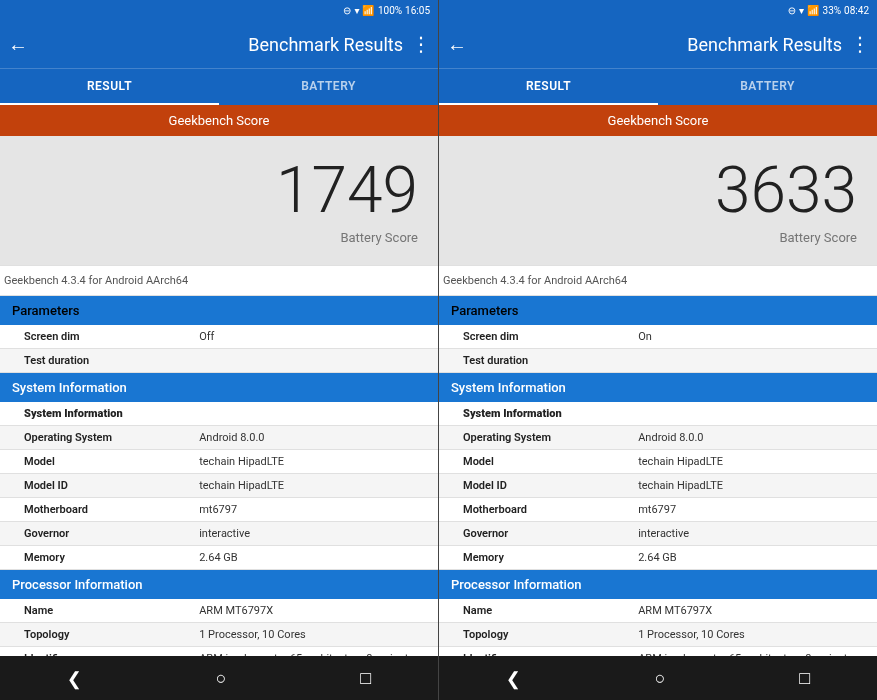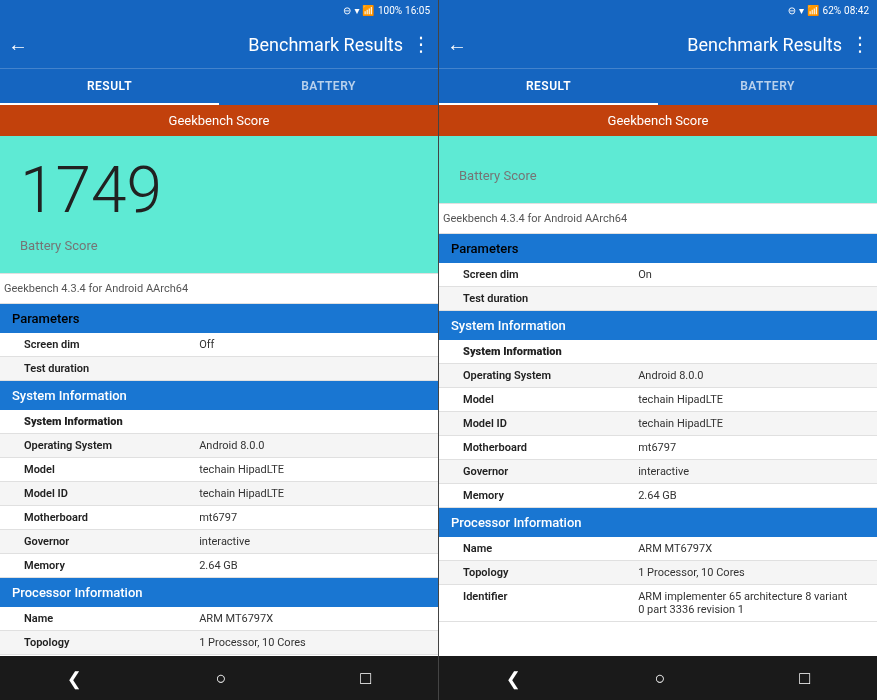--- a/index.html
+++ b/index.html
@@ -100,36 +100,36 @@
       color: #fff;
       padding: 8px 12px;
       font-size: 13px;
       font-weight: 400;
       text-align: center;
     }
 
     
     .score-area {
       padding: 20px;
-      text-align: left;
-      background: #5eead4;
+      text-align: right;
+      background: #e5e5e5;
       border-bottom: 1px solid #e0e0e0;
     }
 
     .score-number {
       font-size: 64px;
       font-weight: 300;
       color: #212121;
       line-height: 1.1;
     }
 
     .score-label {
       font-size: 13px;
       color: #757575;
-      margin-top: 12px;
+      margin-top: 4px;
     }
 
     
     .info-text {
       padding: 8px 4px;
       font-size: 11px;
       color: #555;
       background: #fff;
       border-bottom: 1px solid #e0e0e0;
     }
@@ -316,21 +316,21 @@
     </div>
   </div>
 
   <div class="screen">
 
     <div class="status-bar">
       <span class="status-icons">
         <span>⊖</span>
         <span>▾</span>
         <span>📶</span>
-        <span>62%</span>
+        <span>33%</span>
         <span>08:42</span>
       </span>
     </div>
 
     <div class="top-bar">
       <span class="back-icon">←</span>
       <span class="top-bar-title">Benchmark Results</span>
       <span class="menu-dots">⋮</span>
     </div>
 
@@ -339,20 +339,21 @@
       <div class="tab">BATTERY</div>
     </div>
 
     <div class="scroll-content">
 
       <div class="section-header">
         <span>Geekbench Score</span>
       </div>
 
       <div class="score-area">
+        <div class="score-number">3633</div>
         <div class="score-label">Battery Score</div>
       </div>
 
       <div class="info-text">Geekbench 4.3.4 for Android AArch64</div>
 
       <div class="params-header">Parameters</div>
       <table class="data-table">
         <tbody>
             <tr>
           <td>Screen dim</td>

